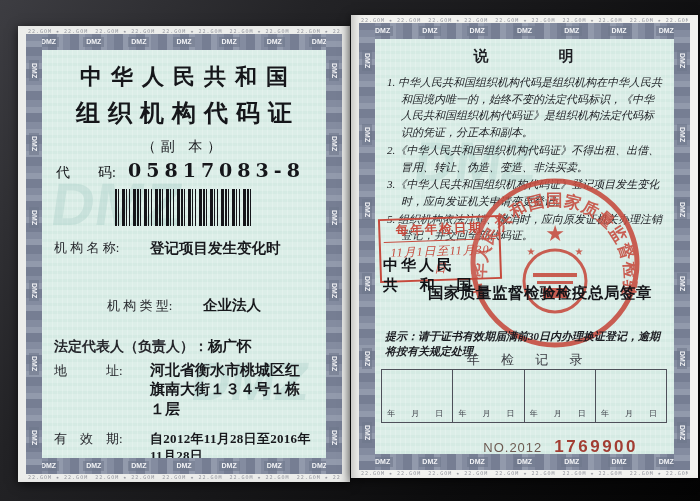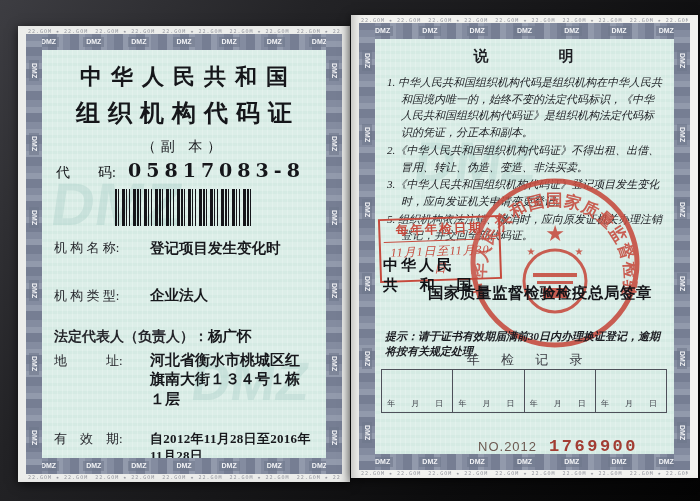--- a/index.html
+++ b/index.html
@@ -60,24 +60,24 @@
   .l-barcode { margin:7px auto 0; width:138px; height:37px; background:
       repeating-linear-gradient(90deg,#15151a 0 2px,transparent 2px 3px,#15151a 3px 4px,
       transparent 4px 7px,#15151a 7px 10px,transparent 10px 11px,#15151a 11px 12px,
       transparent 12px 14px,#15151a 14px 15px,transparent 15px 18px,#15151a 18px 21px,
       transparent 21px 22px); }
   .l-rows { text-align:left; padding:0 2px; }
   .l-row { display:flex; align-items:baseline; margin-top:5px; }
   .l-label { font-size:13px; color:#26272c; flex:0 0 96px; white-space:nowrap; }
   .l-value { font-size:14.5px; font-weight:bold; color:#17181c; line-height:1.3; }
   .row-name  { margin-top:13px;align-items:center; }
-  .row-type  { margin-top:28px; }
+  .row-type  { margin-top:38px;justify-content:center; }
   .row-legal { margin-top:22px; }
   .row-legal .l-label { flex:0 0 auto; }
-  .row-valid { margin-top:21px;justify-content:center; }
+  .row-valid { margin-top:11px;justify-content:center; }
   .row-valid .l-value { font-size:13px; letter-spacing:.3px; }
 
   
   .r-content { position:absolute; inset:0; color:#1c1d22;border-radius:31px; }
   .r-heading { margin-top:8px; text-align:center; font-size:15px; font-weight:bold;
                letter-spacing:2px; }
   .r-notes { margin:8px 10px 0 12px; }
   .r-note { font-size:11px; line-height:1.52; padding-left:14px; text-indent:-14px;
             margin-bottom:1px; font-style:italic; }
 
@@ -96,30 +96,30 @@
                     font-size:15.5px; font-weight:bold; color:#141519; letter-spacing:.5px;
                     white-space:nowrap; }
 
   .r-seal { position:absolute; left:94px; top:138px; width:172px; height:172px; z-index:2;
             opacity:.88; }
 
   .r-notice { position:absolute; left:10px; top:290px; width:284px; z-index:3;
               font-size:11px; font-weight:bold; line-height:1.4; font-style:italic; }
   .r-record-heading { position:absolute; left:0; top:312px; width:100%; text-align:center;
               font-size:13px; letter-spacing:9px; text-indent:9px; color:#3a3b42; z-index:3; }
-  .r-table { position:absolute; left:6px; top:330px; width:286px; height:44px;
+  .r-table { position:absolute; left:6px; top:330px; width:286px; height:54px;
              border:1px solid #4e505a; display:flex; z-index:3;text-decoration:underline; }
   .r-cell { flex:1; border-right:1px solid #4e505a; position:relative; }
   .r-cell:last-child { border-right:none; }
   .r-cell-footer { position:absolute; bottom:3px; left:0; width:100%; text-align:center;
                    font-size:8px; color:#3f414a; letter-spacing:4px; }
   .r-serial { position:absolute; right:36px; top:398px; z-index:3; white-space:nowrap; }
   .r-serial-prefix { font-family:"Liberation Sans",sans-serif; font-size:13px;
                      color:#6d5a52; letter-spacing:1px; }
-  .r-serial-number { font-family:Liberation Mono, monospace; font-size:17px; font-weight:bold;
+  .r-serial-number { font-family:Liberation Sans, sans-serif; font-size:17px; font-weight:bold;
                      color:#a23d33; letter-spacing:2.5px; margin-left:8px; }
 </style>
 </head>
 <body>
 
 <div class="photo">
 
   <div class="page page-left">
     <div class="micro micro-top"><span>22.GOM ★ 22.GOM</span><span>22.GOM ★ 22.GOM</span><span>22.GOM ★ 22.GOM</span><span>22.GOM ★ 22.GOM</span><span>22.GOM ★ 22.GOM</span></div>
     <div class="micro micro-bottom"><span>22.GOM ★ 22.GOM</span><span>22.GOM ★ 22.GOM</span><span>22.GOM ★ 22.GOM</span><span>22.GOM ★ 22.GOM</span><span>22.GOM ★ 22.GOM</span></div>

